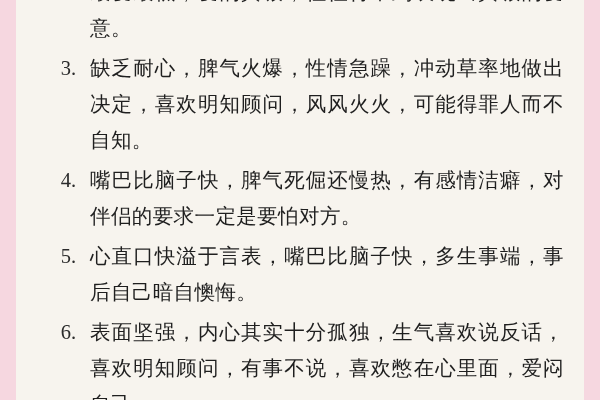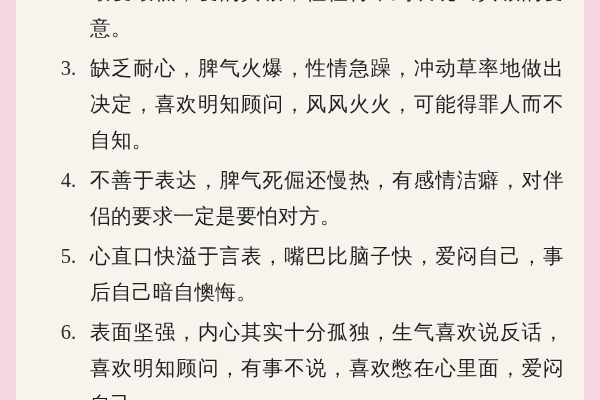--- a/index.html
+++ b/index.html
@@ -89,26 +89,26 @@
         <div class="text">最爱最低，爱的真诚，往往得不到表现出真诚的爱意。</div>
       </div>
 
       <div class="item">
         <div class="num">3.</div>
         <div class="text">缺乏耐心，脾气火爆，性情急躁，冲动草率地做出决定，喜欢明知顾问，风风火火，可能得罪人而不自知。</div>
       </div>
 
       <div class="item">
         <div class="num">4.</div>
-        <div class="text">不善于表达，脾气死倔还慢热，有感情洁癖，对伴侣的要求一定是要怕对方。</div>
+        <div class="text">嘴巴比脑子快，脾气死倔还慢热，有感情洁癖，对伴侣的要求一定是要怕对方。</div>
       </div>
 
       <div class="item">
         <div class="num">5.</div>
-        <div class="text">心直口快溢于言表，嘴巴比脑子快，爱闷自己，事后自己暗自懊悔。</div>
+        <div class="text">心直口快溢于言表，嘴巴比脑子快，多生事端，事后自己暗自懊悔。</div>
       </div>
 
       <div class="item">
         <div class="num">6.</div>
         <div class="text">表面坚强，内心其实十分孤独，生气喜欢说反话，喜欢明知顾问，有事不说，喜欢憋在心里面，爱闷自己。</div>
       </div>
 
     </div>
   </div>
 </div>

